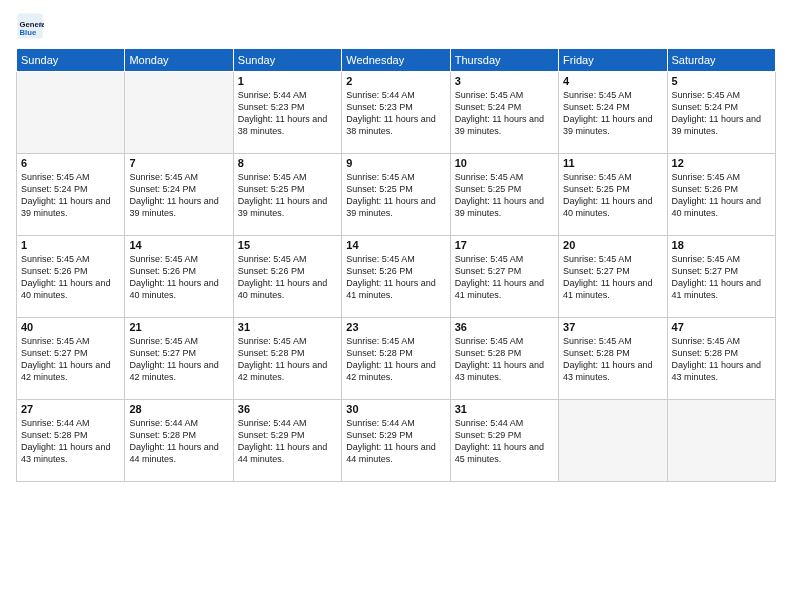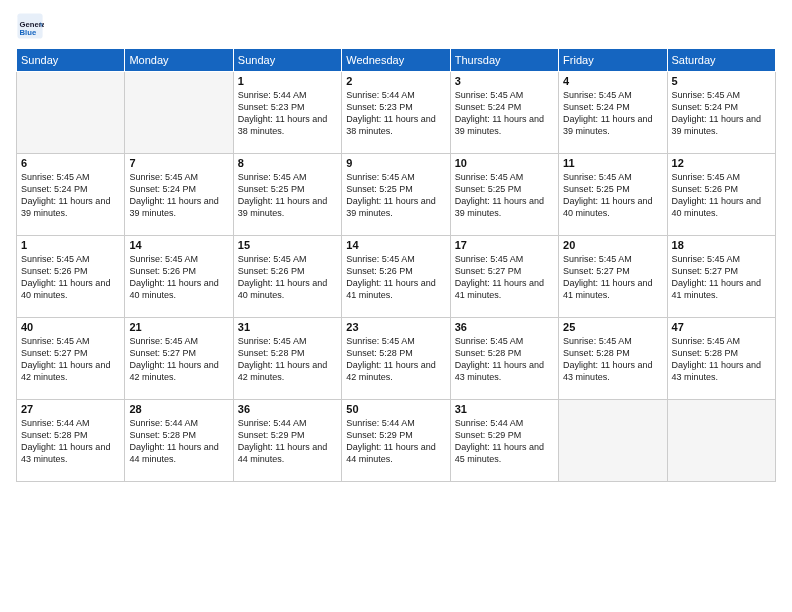--- a/index.html
+++ b/index.html
@@ -267,21 +267,21 @@
         <span class="cell-line">Sunset: 5:28 PM</span>
         <span class="cell-line">Daylight: 11 hours and 42 minutes.</span>
       </td>
           <td>
         <span class="day-num">36</span>
         <span class="cell-line">Sunrise: 5:45 AM</span>
         <span class="cell-line">Sunset: 5:28 PM</span>
         <span class="cell-line">Daylight: 11 hours and 43 minutes.</span>
       </td>
           <td>
-        <span class="day-num">25</span>
+        <span class="day-num">37</span>
         <span class="cell-line">Sunrise: 5:45 AM</span>
         <span class="cell-line">Sunset: 5:28 PM</span>
         <span class="cell-line">Daylight: 11 hours and 43 minutes.</span>
       </td>
           <td>
         <span class="day-num">47</span>
         <span class="cell-line">Sunrise: 5:45 AM</span>
         <span class="cell-line">Sunset: 5:28 PM</span>
         <span class="cell-line">Daylight: 11 hours and 43 minutes.</span>
       </td>
@@ -299,21 +299,21 @@
         <span class="cell-line">Sunset: 5:28 PM</span>
         <span class="cell-line">Daylight: 11 hours and 44 minutes.</span>
       </td>
           <td>
         <span class="day-num">36</span>
         <span class="cell-line">Sunrise: 5:44 AM</span>
         <span class="cell-line">Sunset: 5:29 PM</span>
         <span class="cell-line">Daylight: 11 hours and 44 minutes.</span>
       </td>
           <td>
-        <span class="day-num">50</span>
+        <span class="day-num">30</span>
         <span class="cell-line">Sunrise: 5:44 AM</span>
         <span class="cell-line">Sunset: 5:29 PM</span>
         <span class="cell-line">Daylight: 11 hours and 44 minutes.</span>
       </td>
           <td>
         <span class="day-num">31</span>
         <span class="cell-line">Sunrise: 5:44 AM</span>
         <span class="cell-line">Sunset: 5:29 PM</span>
         <span class="cell-line">Daylight: 11 hours and 45 minutes.</span>
       </td>

